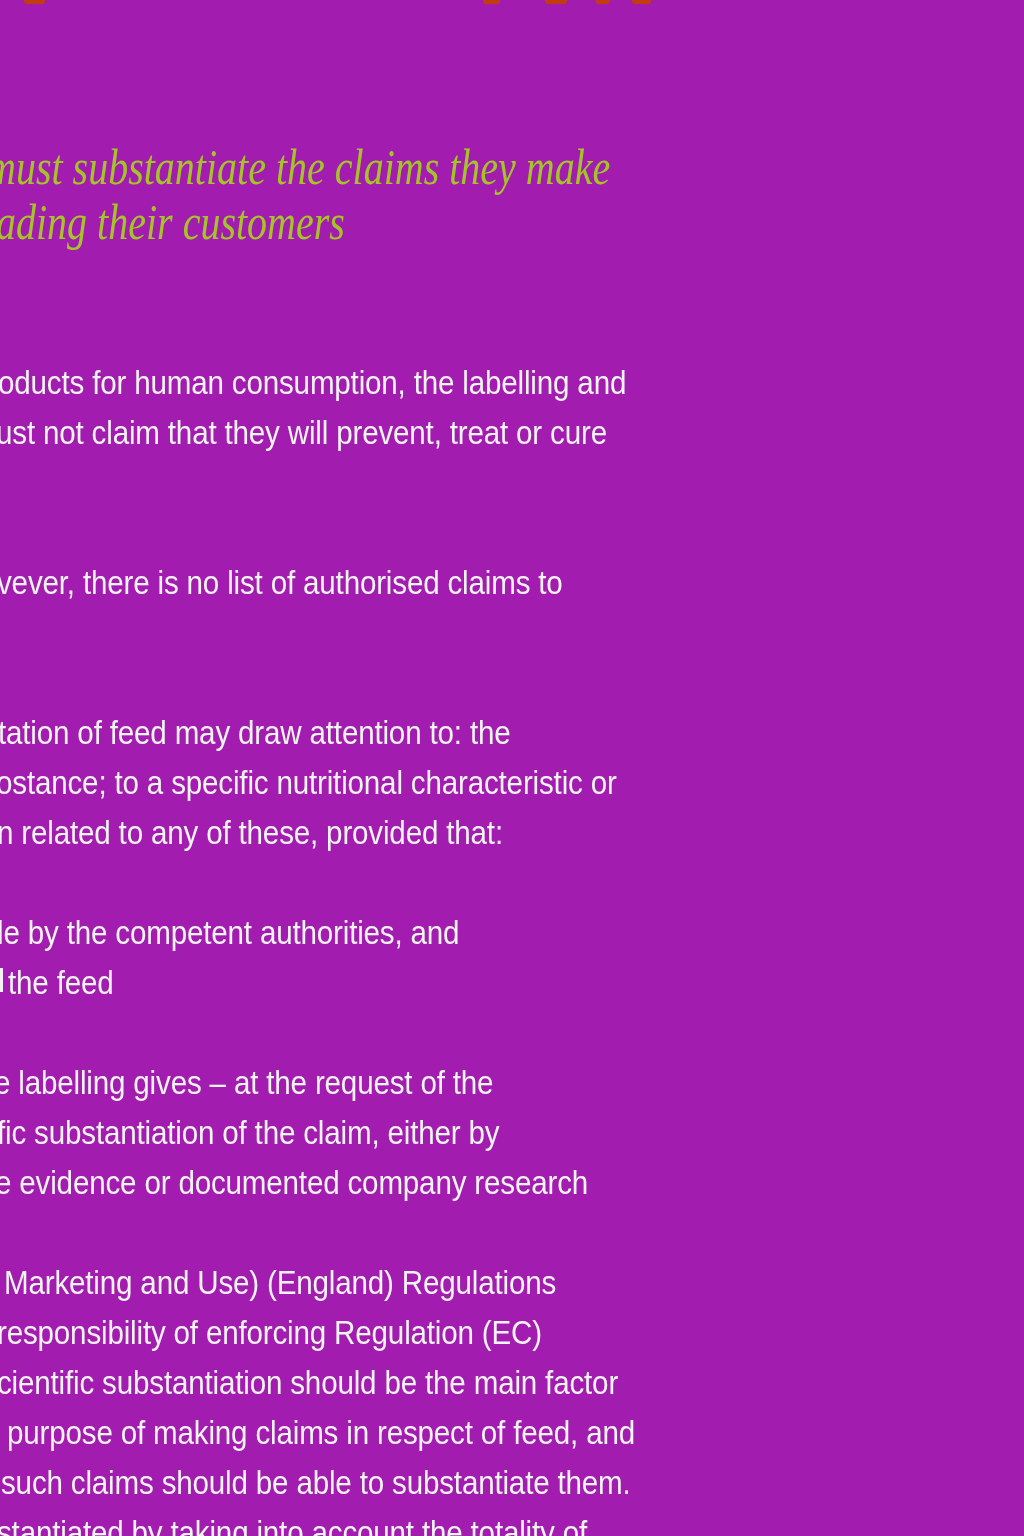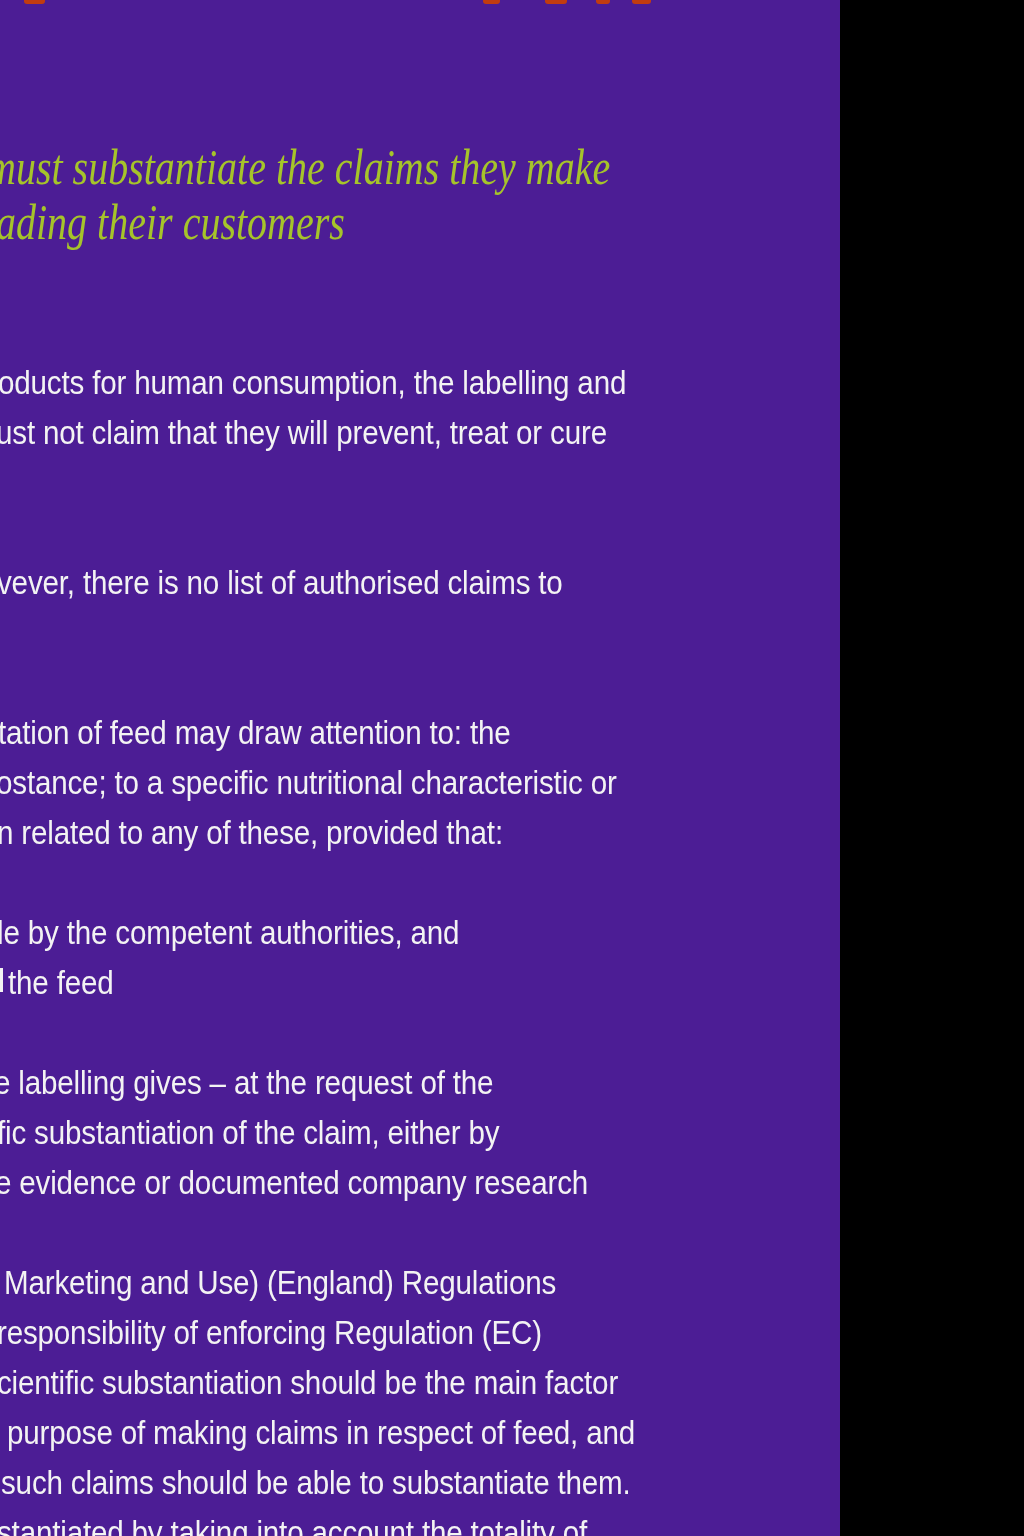--- a/index.html
+++ b/index.html
@@ -2,23 +2,23 @@
 <html><head>
 <meta charset="utf-8">
 <style>
   html, body {
     margin: 0;
     padding: 0;
     background: #000000;
   }
   #page {
     position: relative;
-    width: 840px;
+    width: 1024px;
     height: 1536px;
-    background: #4c1d95;
+    background: #a21caf;
     overflow: hidden;
     font-family: "Liberation Sans", sans-serif;
   }
   
   .heading-fragment {
     position: absolute;
     top: 0;
     height: 4px;
     background: #c23c10;
     border-radius: 0 0 3px 3px;

